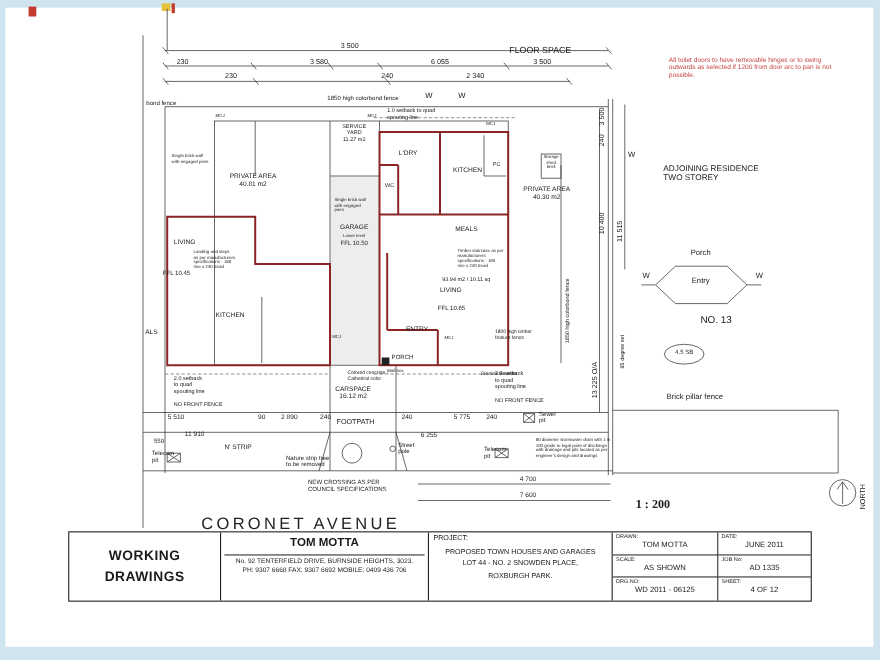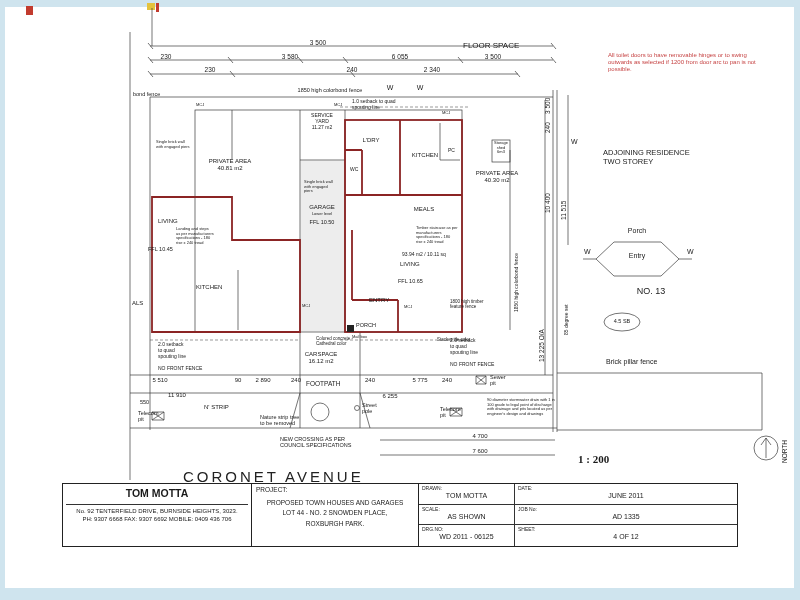--- a/index.html
+++ b/index.html
@@ -214,20 +214,22 @@
 engineer's design and drawings</span>
       <span class="ann center" style="left: 480px; top: 433px; font-size: 6px; transform: translateX(-50%);">4 700</span>
       <span class="ann center" style="left: 480px; top: 448px; font-size: 6px; transform: translateX(-50%);">7 600</span>
       <span class="ann" style="left: 781px; top: 463px; font-size: 6.5px; transform: rotate(-90deg);">NORTH</span>
     </div>
 
   <div class="coronet">CORONET AVENUE</div>
   <div class="gfp-scale">1 : 200</div>
 
   <div class="tb">
+    <div class="tb-c1">WORKING
+DRAWINGS</div>
     <div class="tb-c2">
       <div class="nm">TOM MOTTA</div>
       <div class="addr">No. 92 TENTERFIELD DRIVE, BURNSIDE HEIGHTS, 3023.</div>
       <div class="cont">PH: 9307 6668    FAX: 9307 6692    MOBILE: 0409 436 706</div>
     </div>
     <div class="tb-c3">
       <div>PROJECT:</div>
       <div class="ptext">PROPOSED TOWN HOUSES AND GARAGES
 LOT 44 - NO. 2 SNOWDEN PLACE,
 ROXBURGH PARK.</div>

